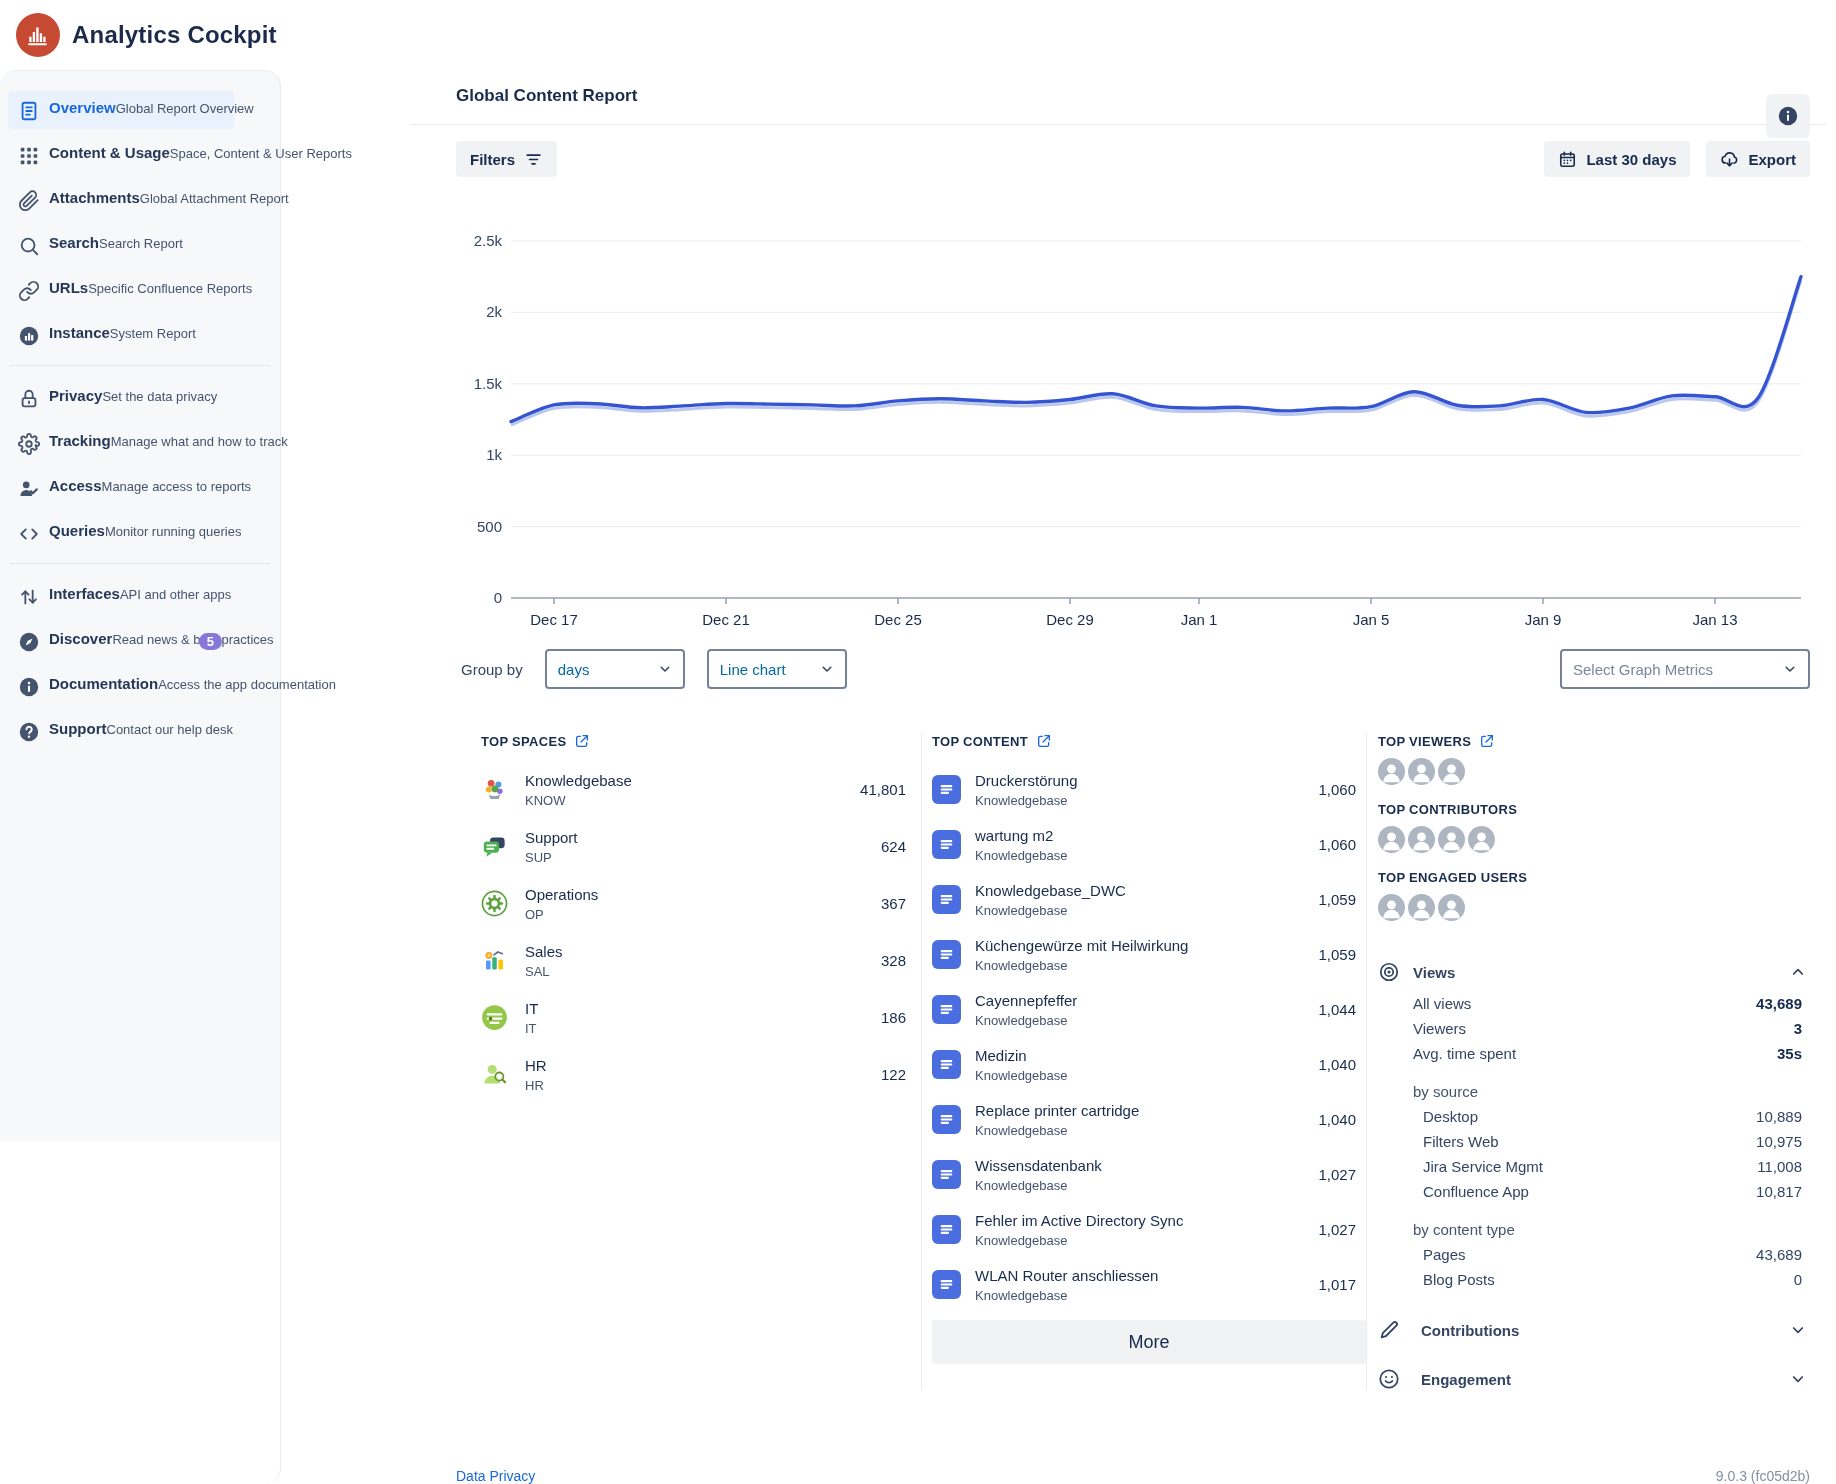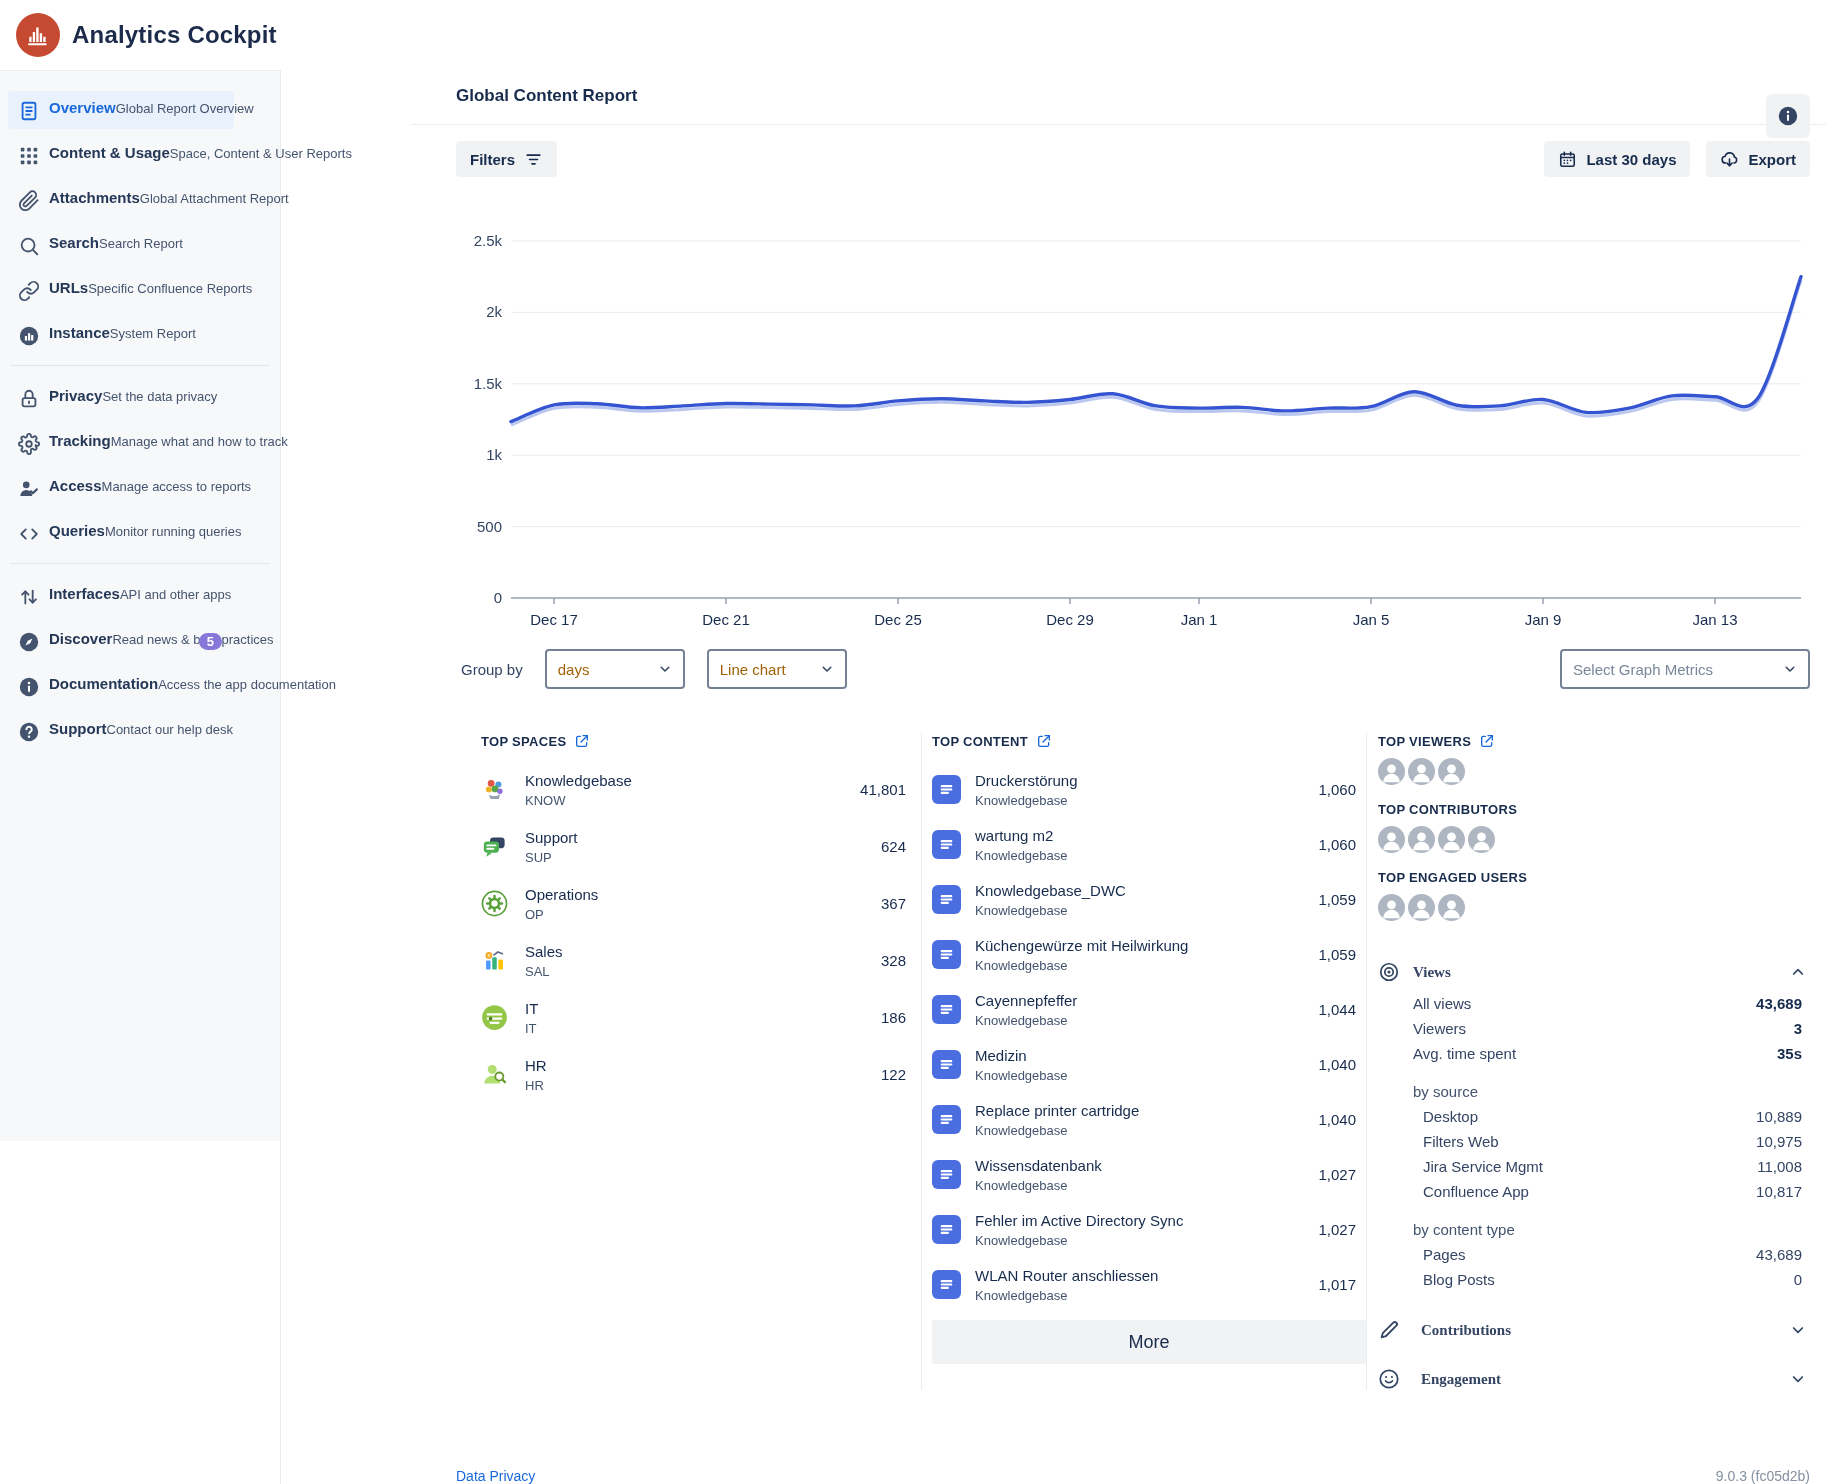--- a/index.html
+++ b/index.html
@@ -11,21 +11,21 @@
   .header { height:70px; display:flex; align-items:center; padding-left:16px; }
   .logo { width:44px; height:44px; border-radius:50%; background:#c64a32; display:flex; align-items:center; justify-content:center; flex:none; }
   .logo svg { width:28px; height:28px; }
   .app-title { font-size:24px; font-weight:700; color:#1c2b4a; margin-left:12px; letter-spacing:.2px; }
 
   
   .layout { display:flex; align-items:flex-start; }
 
   
   .sidebar { width:281px; flex:none; min-height:1414px; border-right:1px solid #e9ebee; border-top:1px solid #eceef1;
-             background:linear-gradient(to bottom,#f7f8f9 0,#f7f8f9 1070px,#ffffff 1070px); }
+             background:linear-gradient(to bottom,#f7f8f9 0,#f7f8f9 1070px,#ffffff 1070px);border-radius:16px; }
   .nav { padding-top:20px; }
   .nav-item { display:flex; align-items:flex-start; width:226px; margin:0 0 7px 8px; padding:7px 6px 7px 10px; border-radius:4px; cursor:pointer; }
   .nav-item .icon { width:22px; height:22px; color:#44546f; margin-top:2px; flex:none; }
   .nav-text { margin-left:9px; min-width:0; }
   .nav-title { font-size:15px; font-weight:700; color:#253858; line-height:19px; white-space:nowrap; }
   .nav-desc { font-size:13px; color:#44546f; line-height:17px; margin-top:2px; white-space:nowrap; }
   .nav-item.active { background:#e9f2fc; }
   .nav-item.active .nav-title, .nav-item.active .icon { color:#1868db; }
   .nav-divider { height:1px; background:#e4e6ea; margin:11px 10px 13px 10px; }
   .nav-badge { margin-left:auto; align-self:center; background:#8777d9; color:#fff; font-size:13px; font-weight:700; border-radius:10px; padding:1px 8px; margin-right:6px; }
@@ -39,21 +39,21 @@
 
   .toolbar { display:flex; align-items:center; margin-top:16px; }
   .btn { height:36px; background:#f1f2f4; border-radius:4px; display:inline-flex; align-items:center; gap:9px; padding:0 14px; font-size:15px; font-weight:700; color:#172b4d; cursor:pointer; }
   .btn .icon { width:19px; height:19px; color:#172b4d; }
   .toolbar-right { margin-left:auto; display:flex; gap:16px; }
 
   .chart-wrap { margin-top:18px; }
 
   .controls { display:flex; align-items:center; margin-top:12px; }
   .controls-label { font-size:15px; color:#344563; margin-left:5px; }
-  .select { height:40px; width:140px; border:2px solid #758195; border-radius:4px; background:#fff; display:flex; align-items:center; justify-content:space-between; padding:0 11px; font-size:15px; color:#a16207; cursor:pointer; }
+  .select { height:40px; width:140px; border:2px solid #758195; border-radius:4px; background:#fff; display:flex; align-items:center; justify-content:space-between; padding:0 11px; font-size:15px; color:#0369a1; cursor:pointer; }
   .select .icon { width:14px; height:14px; color:#344563; flex:none; }
   .select.placeholder { color:#7a869a; width:250px; margin-left:auto; }
   .sel-gap { margin-left:22px; }
 
   
   .columns { display:flex; align-items:flex-start; margin-top:44px; }
   .vsep { width:1px; background:#ebecf0; align-self:stretch; }
   .col-spaces { width:440px; margin-left:25px; }
   .col-content { width:434px; margin-left:10px; }
   .col-people { flex:1; margin-left:11px; }
@@ -71,21 +71,21 @@
   .content-list { margin-top:13px; }
   .content-row { display:flex; align-items:center; height:55px; cursor:pointer; }
   .content-icon { width:29px; height:29px; border-radius:6px; background:#4a6ee0; flex:none; margin-right:14px; display:flex; align-items:center; justify-content:center; }
   .content-icon svg { width:23px; height:23px; }
   .content-row .row-val { margin-left:auto; font-size:15px; color:#172b4d; padding-right:10px; }
   .more-btn { margin-top:8px; height:44px; background:#f1f2f4; border-radius:3px; display:flex; align-items:center; justify-content:center; font-size:18px; font-weight:400; color:#172b4d; cursor:pointer; }
   .people-avatars { display:flex; margin:9px 0 17px; }
   .avatar { width:27px; height:27px; border-radius:50%; background:#aeb6c2; margin-right:3px; overflow:hidden; cursor:pointer; flex:none; }
 
   .metrics { margin-top:40px; }
-  .metric-head { display:flex; align-items:center; cursor:pointer;font-family:Liberation Serif, serif; }
+  .metric-head { display:flex; align-items:center; cursor:pointer; }
   .metric-head .m-icon { width:22px; height:22px; color:#344563; flex:none; }
   .metric-head .m-label { font-size:15px; font-weight:700; color:#344563; margin-left:13px; }
   .metric-head .m-chev { margin-left:auto; width:16px; height:16px; color:#344563; margin-right:4px; }
   .m-rows { margin:8px 0 0 35px; padding-right:8px; }
   .m-row { display:flex; align-items:center; height:25px; font-size:15px; color:#344563; }
   .m-row .m-val { margin-left:auto; }
   .m-row.bold .m-val { font-weight:700; color:#172b4d; }
   .m-subhead { margin-top:13px; height:25px; display:flex; align-items:center; font-size:15px; color:#44546f; }
   .m-row.indent { padding-left:10px; }
   .metric-sec { margin-top:27px;gap:8px; }

